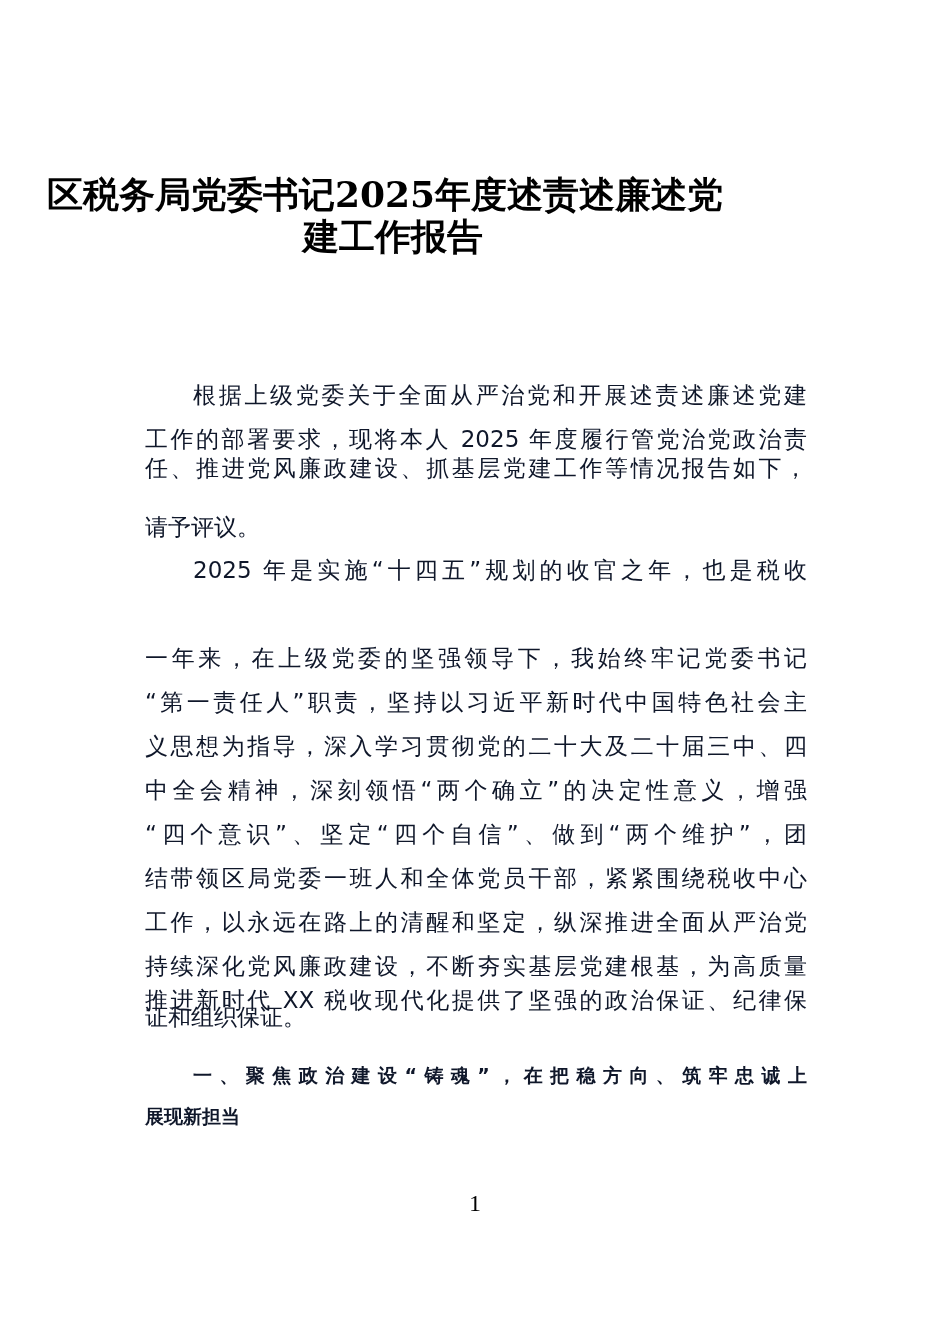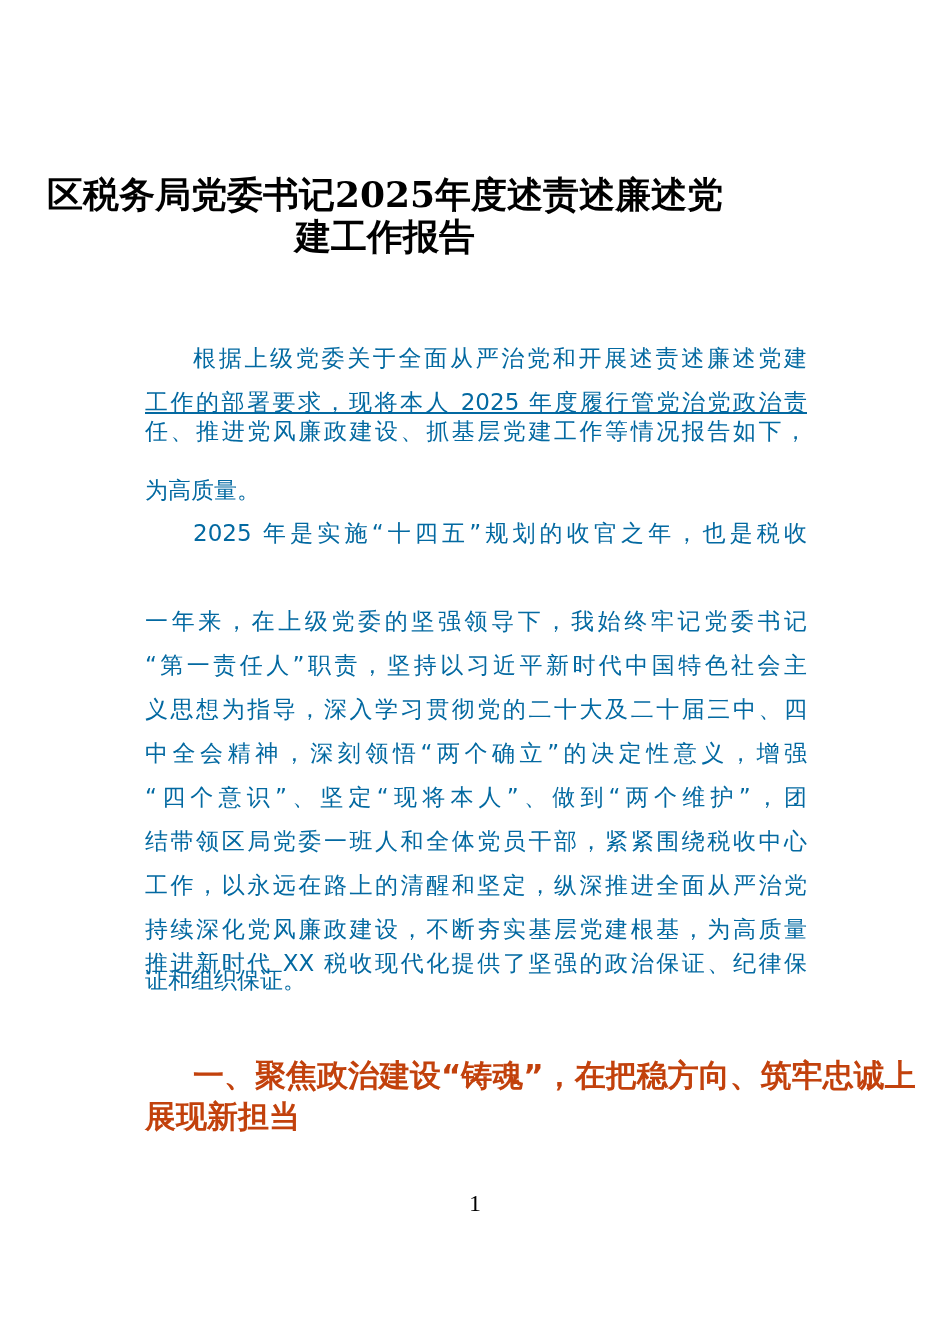--- a/index.html
+++ b/index.html
@@ -28,52 +28,53 @@
       width: 770px;
       text-align: center;
       font-family: "DejaVu Serif", "Liberation Serif", serif;
       font-weight: bold;
       font-size: 36px;
       line-height: 44px;
       letter-spacing: 0px;
       white-space: nowrap;
     }
     .title-line.l1 { top: 172px; }
-    .title-line.l2 { top: 214px; }
+    .title-line.l2 { top: 214px; margin-left: 8px; }
     .body-line {
       position: absolute;
       left: 145px;
       width: 662px;
       font-family: "DejaVu Sans", "Liberation Sans", sans-serif;
       font-size: 23px;
       line-height: 30px;
       white-space: nowrap;
       text-align: justify;
       text-align-last: justify;
-      color: #0369a1;
+      color: #0f172a;
+      margin-top: 37px;
     }
     .body-line.last {
       text-align-last: left;
     }
     .body-line.indent {
       left: 193px;
       width: 614px;
     }
     .heading-line {
       position: absolute;
       left: 145px;
       width: 662px;
       font-family: "DejaVu Sans", "Liberation Sans", sans-serif;
       font-weight: bold;
-      font-size: 31px;
+      font-size: 19px;
       line-height: 30px;
       white-space: nowrap;
       text-align: justify;
       text-align-last: justify;
-      color: #c2410c;
+      color: #0f172a;
     }
     .heading-line.indent {
       left: 193px;
       width: 614px;
     }
     .heading-line.last { text-align-last: left; }
     .page-number {
       position: absolute;
       top: 1188px;
       left: 0;
@@ -86,30 +87,30 @@
   </style>
 </head>
 <body>
 
 <div class="page">
 
   <div class="title-line l1">区税务局党委书记2025年度述责述廉述党</div>
   <div class="title-line l2">建工作报告</div>
 
   <div class="body-line indent" style="top:343px;">根据上级党委关于全面从严治党和开展述责述廉述党建</div>
-  <div class="body-line" style="top:387px;text-decoration:underline;">工作的部署要求，现将本人 2025 年度履行管党治党政治责</div>
+  <div class="body-line" style="top:387px;">工作的部署要求，现将本人 2025 年度履行管党治党政治责</div>
   <div class="body-line" style="top:416px;">任、推进党风廉政建设、抓基层党建工作等情况报告如下，</div>
-  <div class="body-line last" style="top:475px;">为高质量。</div>
+  <div class="body-line last" style="top:475px;">请予评议。</div>
 
   <div class="body-line indent" style="top:518px;">2025 年是实施“十四五”规划的收官之年，也是税收</div>
   <div class="body-line" style="top:606px;">一年来，在上级党委的坚强领导下，我始终牢记党委书记</div>
   <div class="body-line" style="top:650px;">“第一责任人”职责，坚持以习近平新时代中国特色社会主</div>
   <div class="body-line" style="top:694px;">义思想为指导，深入学习贯彻党的二十大及二十届三中、四</div>
   <div class="body-line" style="top:738px;">中全会精神，深刻领悟“两个确立”的决定性意义，增强</div>
-  <div class="body-line" style="top:782px;">“四个意识”、坚定“现将本人”、做到“两个维护”，团</div>
+  <div class="body-line" style="top:782px;">“四个意识”、坚定“四个自信”、做到“两个维护”，团</div>
   <div class="body-line" style="top:826px;">结带领区局党委一班人和全体党员干部，紧紧围绕税收中心</div>
   <div class="body-line" style="top:914px;">持续深化党风廉政建设，不断夯实基层党建根基，为高质量</div>
   <div class="body-line" style="top:870px;">工作，以永远在路上的清醒和坚定，纵深推进全面从严治党</div>
   <div class="body-line" style="top:948px;">推进新时代 XX 税收现代化提供了坚强的政治保证、纪律保</div>
   <div class="body-line last" style="top:965px;">证和组织保证。</div>
 
   <div class="heading-line indent" style="top:1060px;">一、聚焦政治建设“铸魂”，在把稳方向、筑牢忠诚上</div>
   <div class="heading-line last" style="top:1101px;">展现新担当</div>
 
   <div class="page-number">1</div>

